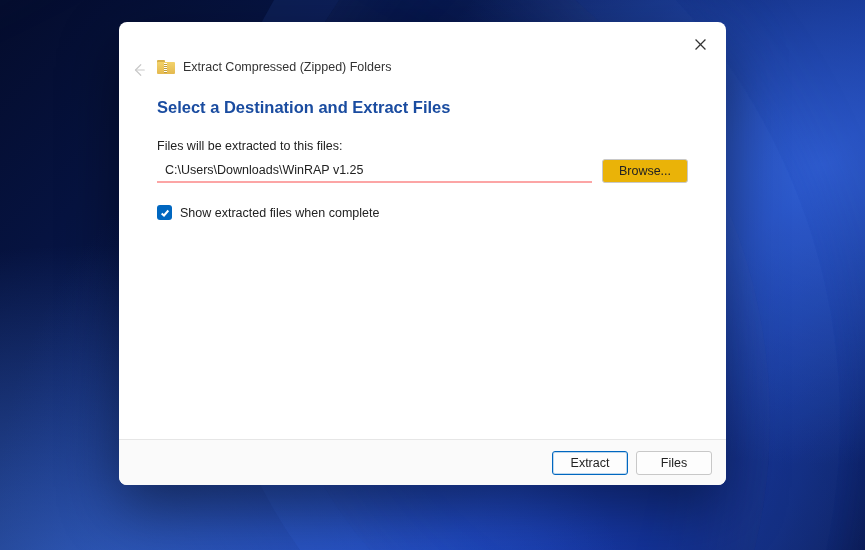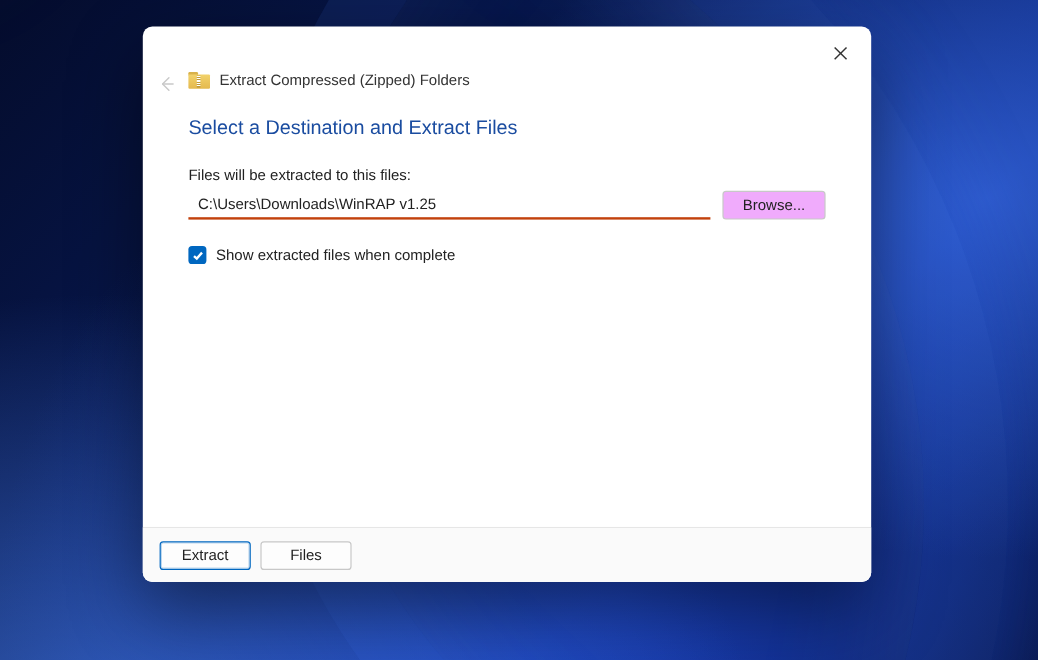--- a/index.html
+++ b/index.html
@@ -107,53 +107,53 @@
     font-size: 12.5px;
     color: #333;
   }
   .content {
     flex: 1;
     padding: 0 38px;
   }
   .main-heading {
     font-size: 16.5px;
     color: #1a4ca0;
-    font-weight: 400;
+    font-weight: 700;
     margin-bottom: 22px;
     margin-top: 6px;
   }
   .field-label {
     font-size: 12.5px;
     color: #222;
     margin-bottom: 6px;
   }
   .path-row {
     display: flex;
     gap: 10px;
     align-items: stretch;
     margin-bottom: 22px;
   }
   .path-input {
     flex: 1;
     height: 24px;
     border: none;
-    border-bottom: 2px solid #c2410c;
+    border-bottom: 2px solid #fca5a5;
     background: #fff;
     padding: 0 8px;
     font-size: 12.5px;
     font-family: inherit;
     color: #222;
     outline: none;
   }
   .browse-btn {
     width: 86px;
     height: 24px;
     border: 1px solid #c8c8c8;
     border-radius: 3px;
-    background: #f0abfc;
+    background: #eab308;
     font-size: 12.5px;
     font-family: inherit;
     color: #222;
     cursor: pointer;
   }
   .check-row {
     display: flex;
     align-items: center;
     gap: 8px;
     text-align: center;
@@ -168,21 +168,21 @@
   .checkbox svg { width: 10px; height: 10px; stroke: #fff; stroke-width: 2.4; fill: none; }
   .check-label {
     font-size: 12.5px;
     color: #222;
   }
   .footer {
     height: 46px;
     border-top: 1px solid #e6e6e6;
     background: #fafafa;
     display: flex;
-    justify-content: flex-start;
+    justify-content: flex-end;
     align-items: center;
     gap: 8px;
     padding: 0 14px;
     border-radius: 0 0 8px 8px;
   }
   .footer button {
     min-width: 76px;
     height: 24px;
     border: 1px solid #c8c8c8;
     border-radius: 3px;

